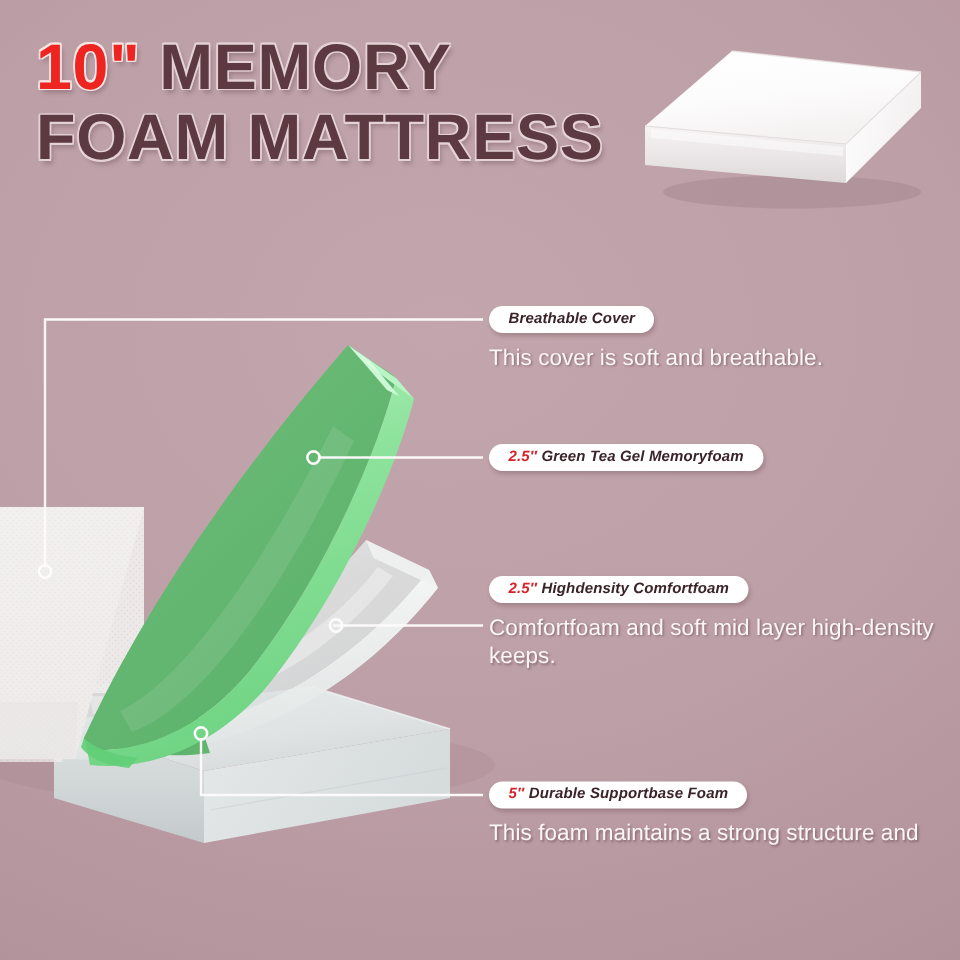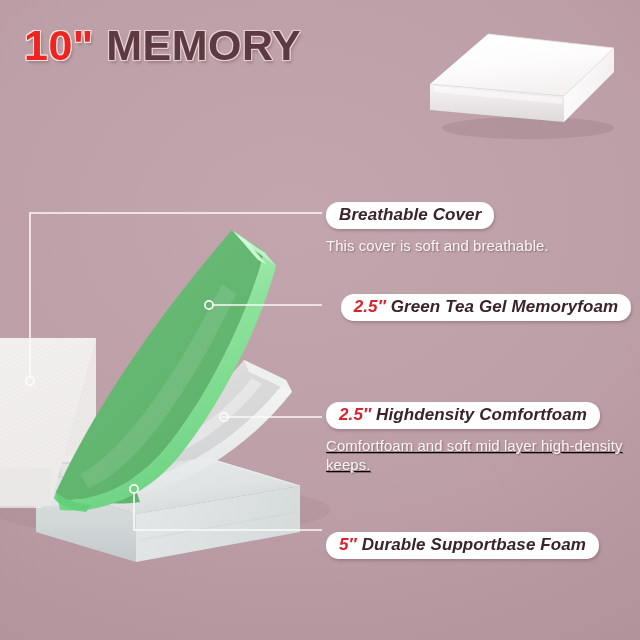--- a/index.html
+++ b/index.html
@@ -90,21 +90,21 @@
   .callout {
     position: absolute;
     z-index: 28;
     width: 300px;
   }
   .pill {
     display: inline-block;
     background: #ffffff;
     border-radius: 13px;
     padding: 3px 13px 4px 13px;
-    font-size: 17px;
+    font-size: 10px;
     font-weight: bold;
     font-style: italic;
     color: #3a2329;
     white-space: nowrap;
     letter-spacing: 0.1px;
     box-shadow: 1px 2px 3px rgba(85,50,58,0.28);
   }
   .pill .meas {
     color: #d9232c;
   }
@@ -118,20 +118,21 @@
   }
   .desc-line { display: block; white-space: nowrap; }
 </style>
 </head>
 <body>
 
 <div id="stage">
 
   <div id="title-block">
     <div class="title-line"><span class="title-inch">10"</span><span> MEMORY</span></div>
+    <div class="title-line">FOAM MATTRESS</div>
   </div>
 
   <div id="product-photo">
     <svg width="200" height="118" viewBox="0 0 200 118">
       <defs>
         <linearGradient id="pTop" x1="0" y1="0" x2="0.35" y2="1">
           <stop offset="0" stop-color="#ffffff"></stop>
           <stop offset="0.55" stop-color="#fdfcfc"></stop>
           <stop offset="1" stop-color="#f4f1f1"></stop>
         </linearGradient>
@@ -321,40 +322,41 @@
 
   <div class="callout" style="left:326px; top:202px;">
     <div class="pill">
       <span class="meas"></span><span>Breathable Cover</span>
     </div>
     <div class="desc">
       <span class="desc-line">This cover is soft and breathable.</span>
     </div>
   </div>
 
-  <div class="callout" style="left:336px; top:294px;text-align:center;">
+  <div class="callout" style="left:326px; top:294px;">
     <div class="pill">
       <span class="meas">2.5″</span>
       <span>Green Tea Gel Memoryfoam</span>
     </div>
   </div>
 
-  <div class="callout" style="left:326px; top:402px;text-decoration:underline;">
+  <div class="callout" style="left:326px; top:382px;">
     <div class="pill">
       <span class="meas">2.5″</span>
       <span>Highdensity Comfortfoam</span>
     </div>
     <div class="desc">
       <span class="desc-line">Comfortfoam and soft mid layer high-density</span>
       <span class="desc-line">keeps.</span>
     </div>
   </div>
 
-  <div class="callout" style="left:326px; top:532px;">
+  <div class="callout" style="left:326px; top:519px;">
     <div class="pill">
       <span class="meas">5″</span>
       <span>Durable Supportbase Foam</span>
     </div>
     <div class="desc">
+      <span class="desc-line">This foam maintains a strong structure and</span>
     </div>
   </div>
 
 </div>
 
 </body></html>

